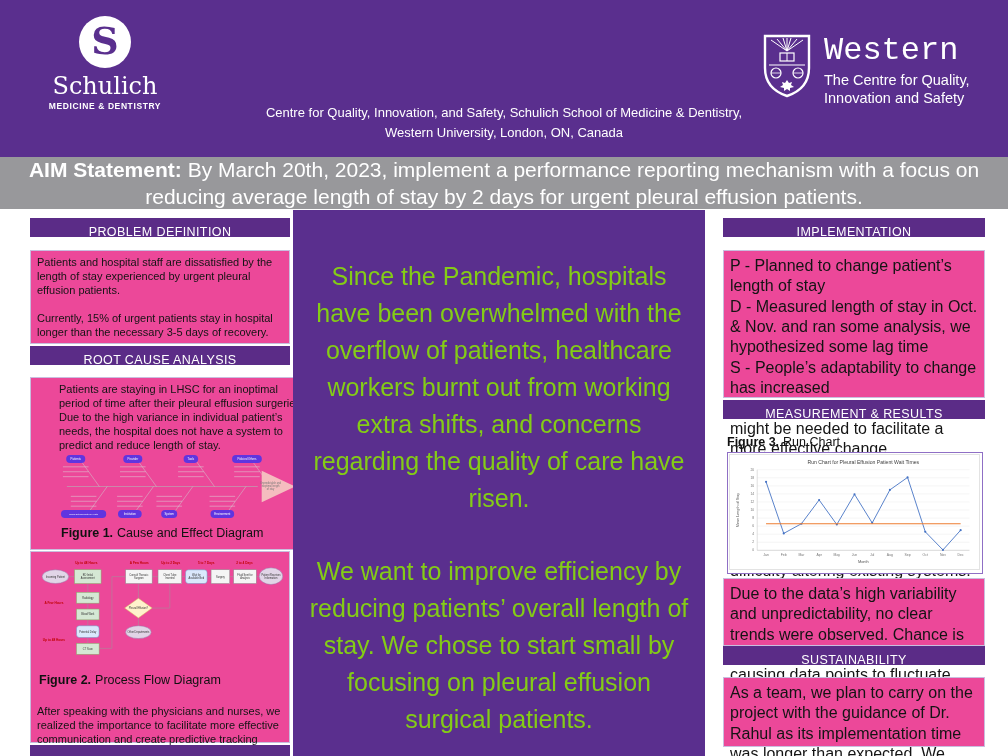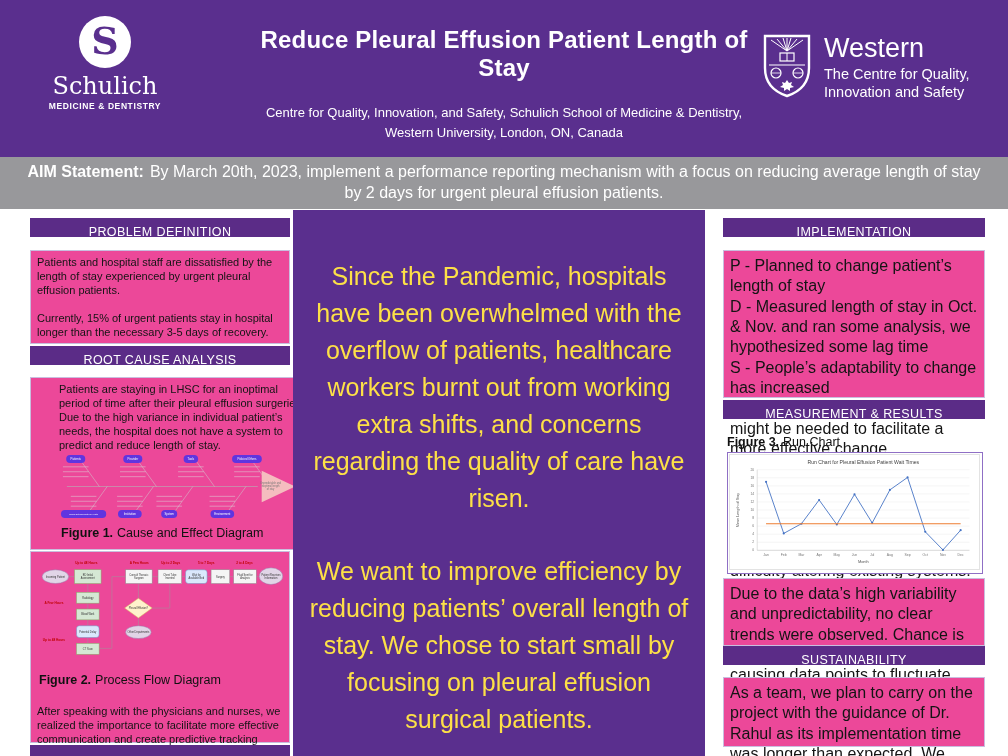--- a/index.html
+++ b/index.html
@@ -13,57 +13,56 @@
   .authors{left:235px;top:72px;width:538px;text-align:center;color:#fff;font-size:13.5px;}
   .affil{left:235px;top:103px;width:538px;text-align:center;color:#ffffff;font-size:13px;
          line-height:1.5;white-space:pre-line;}
   .schulich{left:40px;top:16px;width:130px;text-align:center;color:#fff;}
   .s-mono{width:52px;height:52px;border-radius:50%;background:#fff;color:#5A2F8E;
           margin:0 auto;font-family:"DejaVu Serif",serif;font-weight:bold;font-size:38px;
           line-height:50px;text-align:center;}
   .s-word{font-family:"DejaVu Serif",serif;font-size:24px;margin-top:4px;}
   .s-tag{font-size:8.5px;font-weight:bold;letter-spacing:.6px;margin-top:1px;}
   .western{left:763px;top:34px;display:flex;gap:13px;color:#fff;}
-  .w-word{font-family:Liberation Sans, sans-serif;font-size:27px;line-height:1.05;}
+  .w-word{font-family:Liberation Mono, monospace;font-size:32px;line-height:1.05;}
   .w-tag{font-size:14.5px;line-height:1.25;margin-top:3px;white-space:pre-line;}
   
   .aim{left:0;top:157px;width:1008px;height:52px;background:#98989B;color:#fff;
        display:flex;align-items:center;justify-content:center;}
-  .aim-inner{width:960px;text-align:center;font-size:16px;line-height:1.3;}
+  .aim-inner{width:960px;text-align:center;font-size:21px;line-height:1.3;}
   .aim-inner b{margin-right:6px;}
   
   .shead{background:#5B2C87;color:#fff;text-align:center;font-size:12.5px;
          letter-spacing:.4px;height:19px;line-height:29px;}
   .tbox{background:#ec4899;border:1px solid #c9bede;color:#141414;font-size:11px;
         line-height:1.27;padding:5px 6px;white-space:pre-line;}
   .figcap{font-size:12.5px;color:#111;margin:2px 0 2px 2px;white-space:normal;}
   .figcap b{margin-right:4px;}
   .smalltxt{font-size:16px;line-height:1.27;}
   
-  .centre{left:293px;top:210px;width:412px;height:546px;background:#5A2F8E;color:#fde047;
+  .centre{left:293px;top:210px;width:412px;height:546px;background:#5A2F8E;color:#84cc16;
           text-align:center;}
   .centre .inner{padding:48px 15px 0 15px;font-size:25px;line-height:1.48;}
   .centre p{margin:0 0 36px 0;}
   
   .chartframe{left:727px;top:452px;width:252px;height:118px;border:1.5px solid #8F6FC5;
               background:#fff;padding:1px;}
   .chartframe svg{display:block;border:.5px solid #e3e3e3;}
   .strip{background:#5B2C87;}
 </style>
 </head>
 <body>
 
 <div class="abs header">
   <div class="abs schulich">
     <div class="s-mono">S</div>
     <div class="s-word">Schulich</div>
     <div class="s-tag">MEDICINE &amp; DENTISTRY</div>
   </div>
 
-  <div class="abs title">Reduce Pleural Effusion Patient Length of Stay</div>
   <div class="abs affil">Centre for Quality, Innovation, and Safety, Schulich School of Medicine &amp; Dentistry,
 Western University, London, ON, Canada</div>
 
   <div class="abs western">
     <svg width="48" height="64" viewBox="0 0 48 64">
       <path d="M2 2 H46 V34 C46 50 36 58 24 62 C12 58 2 50 2 34 Z" fill="none" stroke="#fff" stroke-width="2.4"></path>
       <line x1="24" y1="17" x2="8" y2="6" stroke="#fff" stroke-width="1"></line>
       <line x1="24" y1="17" x2="14" y2="5" stroke="#fff" stroke-width="1"></line>
       <line x1="24" y1="17" x2="20" y2="4" stroke="#fff" stroke-width="1"></line>
       <line x1="24" y1="17" x2="24" y2="4" stroke="#fff" stroke-width="1"></line>

